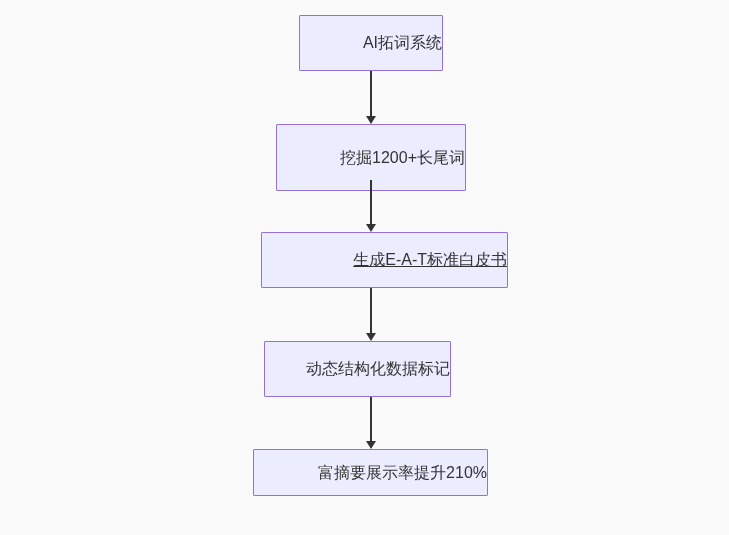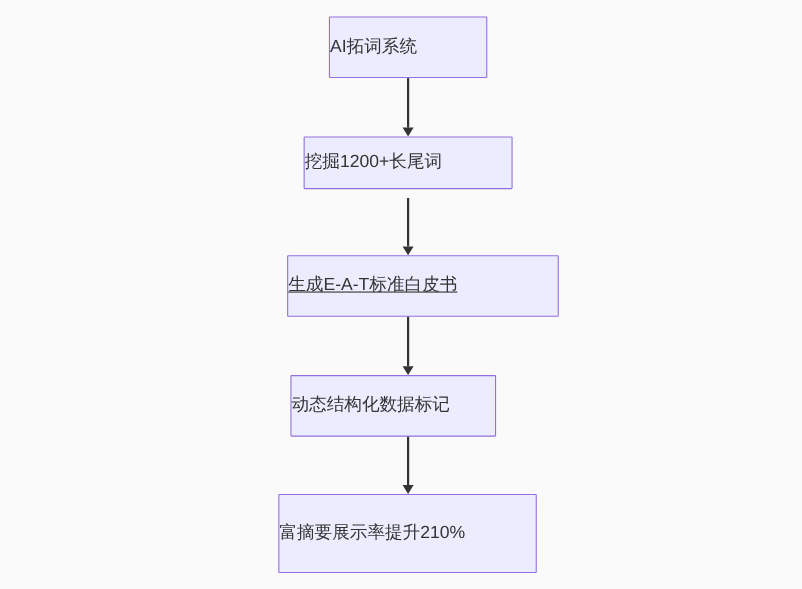--- a/index.html
+++ b/index.html
@@ -16,32 +16,32 @@
     overflow: hidden;
   }
   .flow-node {
     position: absolute;
     box-sizing: border-box;
     background: #ECECFF;
     border: 1px solid #9370DB;
     border-radius: 1px;
     display: flex;
     align-items: center;
-    justify-content: flex-start;
+    justify-content: flex-end;
     color: #333333;
     font-size: 16px;
     line-height: 1.2;
     text-align: center;
     white-space: nowrap;
   }
   #node-1 { left: 299px; top: 15px;  width: 144px; height: 56px; }
-  #node-2 { left: 276px; top: 124px; width: 190px; height: 48px; }
+  #node-2 { left: 276px; top: 124px; width: 190px; height: 67px; }
   #node-3 { left: 261px; top: 232px; width: 247px; height: 56px; text-decoration: underline; }
   #node-4 { left: 264px; top: 341px; width: 187px; height: 56px; }
-  #node-5 { left: 253px; top: 449px; width: 235px; height: 72px; }
+  #node-5 { left: 253px; top: 449px; width: 235px; height: 47px; }
 
   .edge-line {
     position: absolute;
     left: 370px;
     width: 2px;
     background: #333333;
   }
   #edge-line-1 { top: 71px;  height: 45px; }
   #edge-line-2 { top: 180px; height: 44px; }
   #edge-line-3 { top: 288px; height: 45px; }

